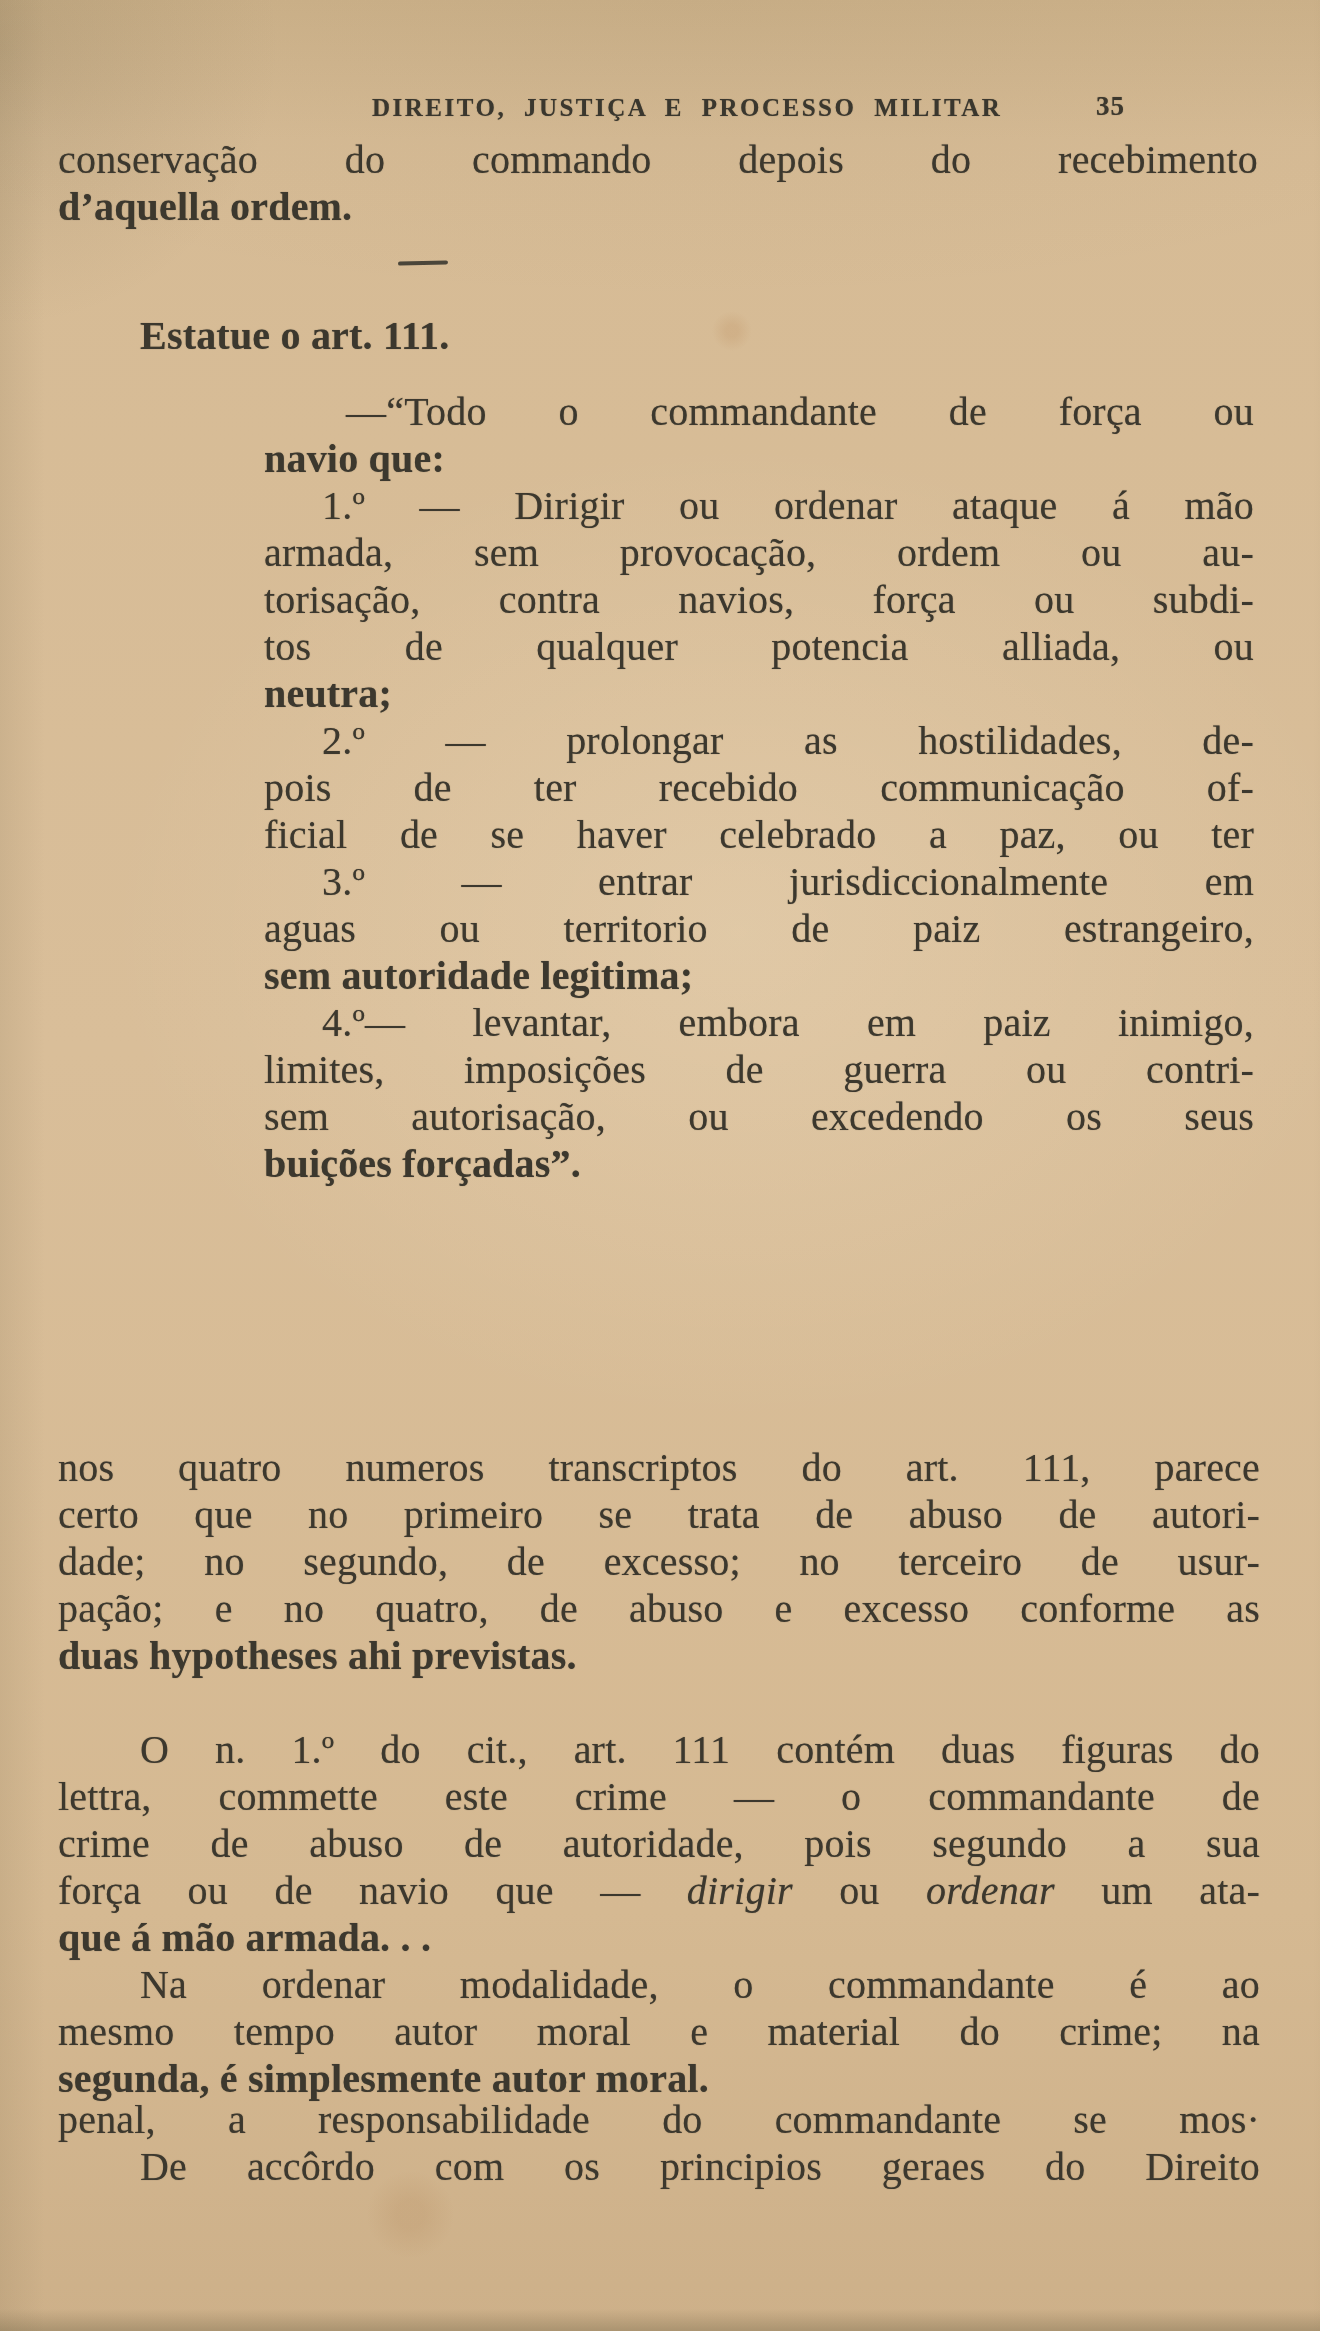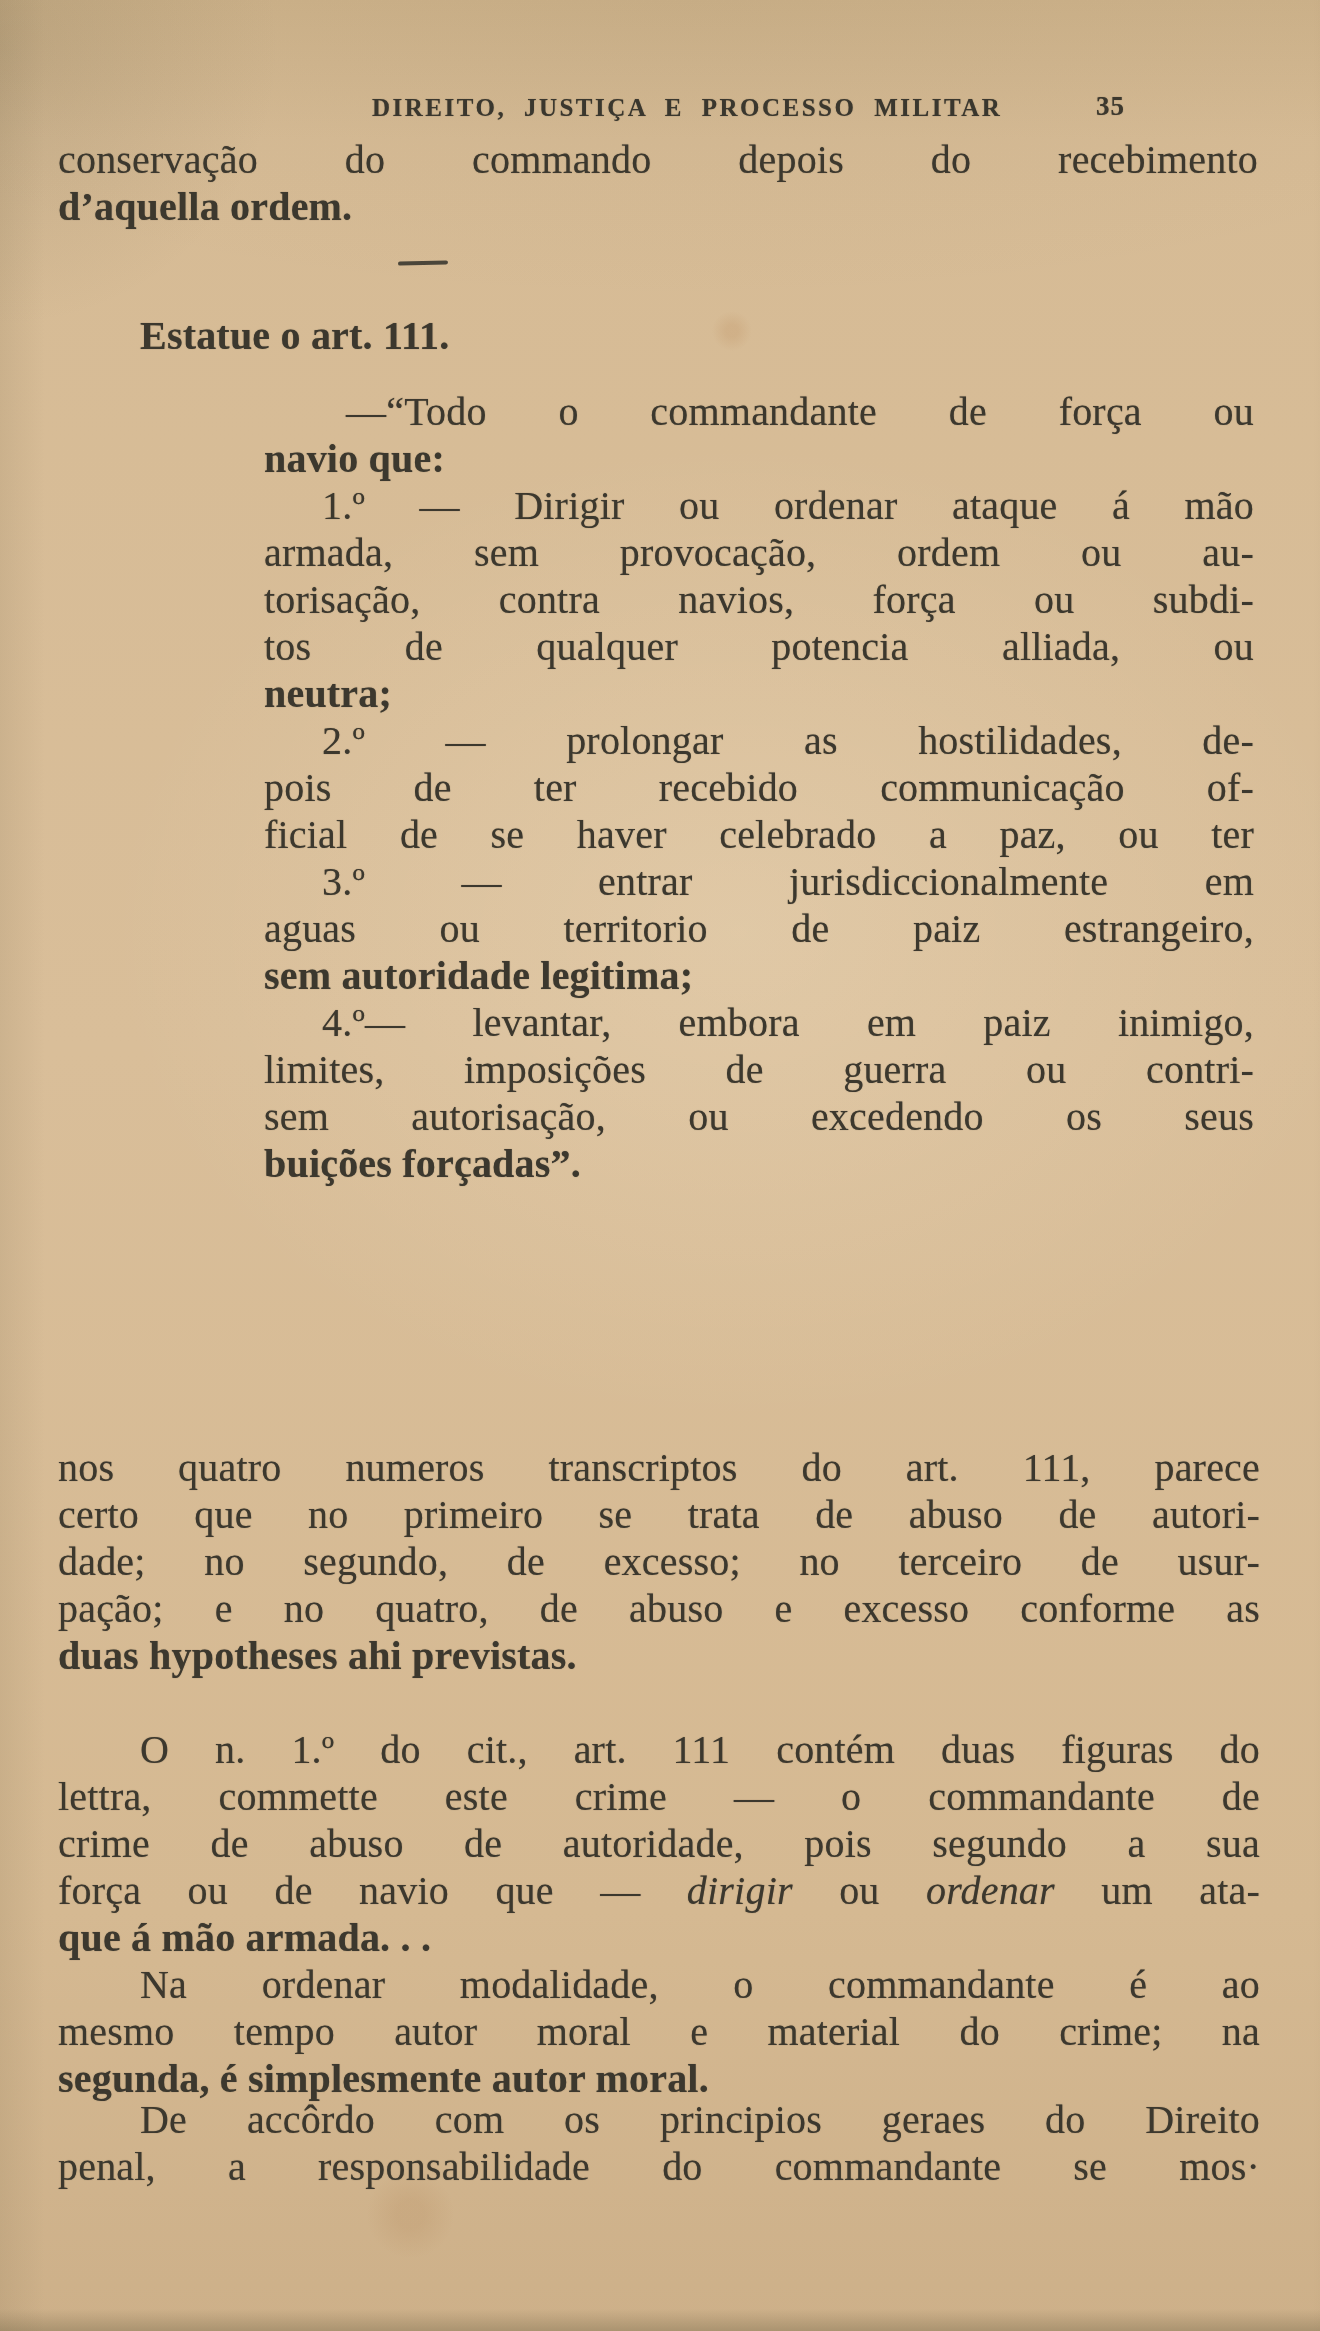--- a/index.html
+++ b/index.html
@@ -89,16 +89,16 @@
       <div class="pline"><span>crime de abuso de autoridade, pois segundo a sua</span></div>
       <div class="pline"><span>força ou de navio que — </span><span class="it">dirigir</span><span> ou </span><span class="it">ordenar</span><span> um ata-</span></div>
       <div class="pline last"><span>que á mão armada. . .</span></div>
     </div>
   <div class="para primeira">
       <div class="pline ind2"><span>Na ordenar modalidade, o commandante é ao</span></div>
       <div class="pline"><span>mesmo tempo autor moral e material do crime; na</span></div>
       <div class="pline last"><span>segunda, é simplesmente autor moral.</span></div>
     </div>
   <div class="para accordo">
+      <div class="pline"><span>penal, a responsabilidade do commandante se mos·</span></div>
       <div class="pline ind2"><span>De accôrdo com os principios geraes do Direito</span></div>
-      <div class="pline"><span>penal, a responsabilidade do commandante se mos·</span></div>
     </div>
 </div>
 
 </body></html>

